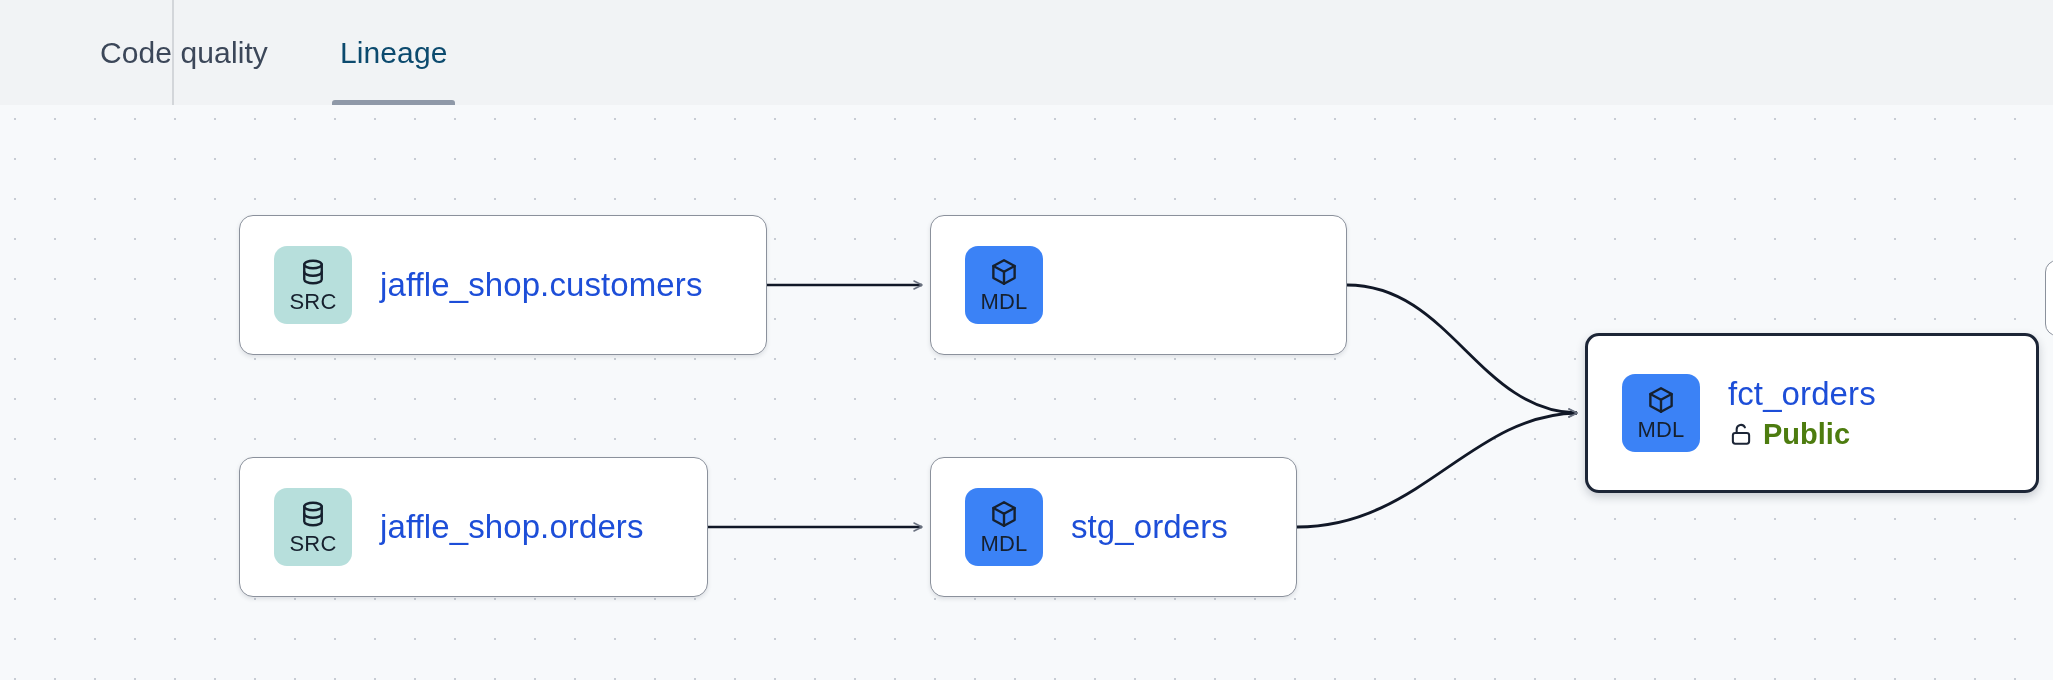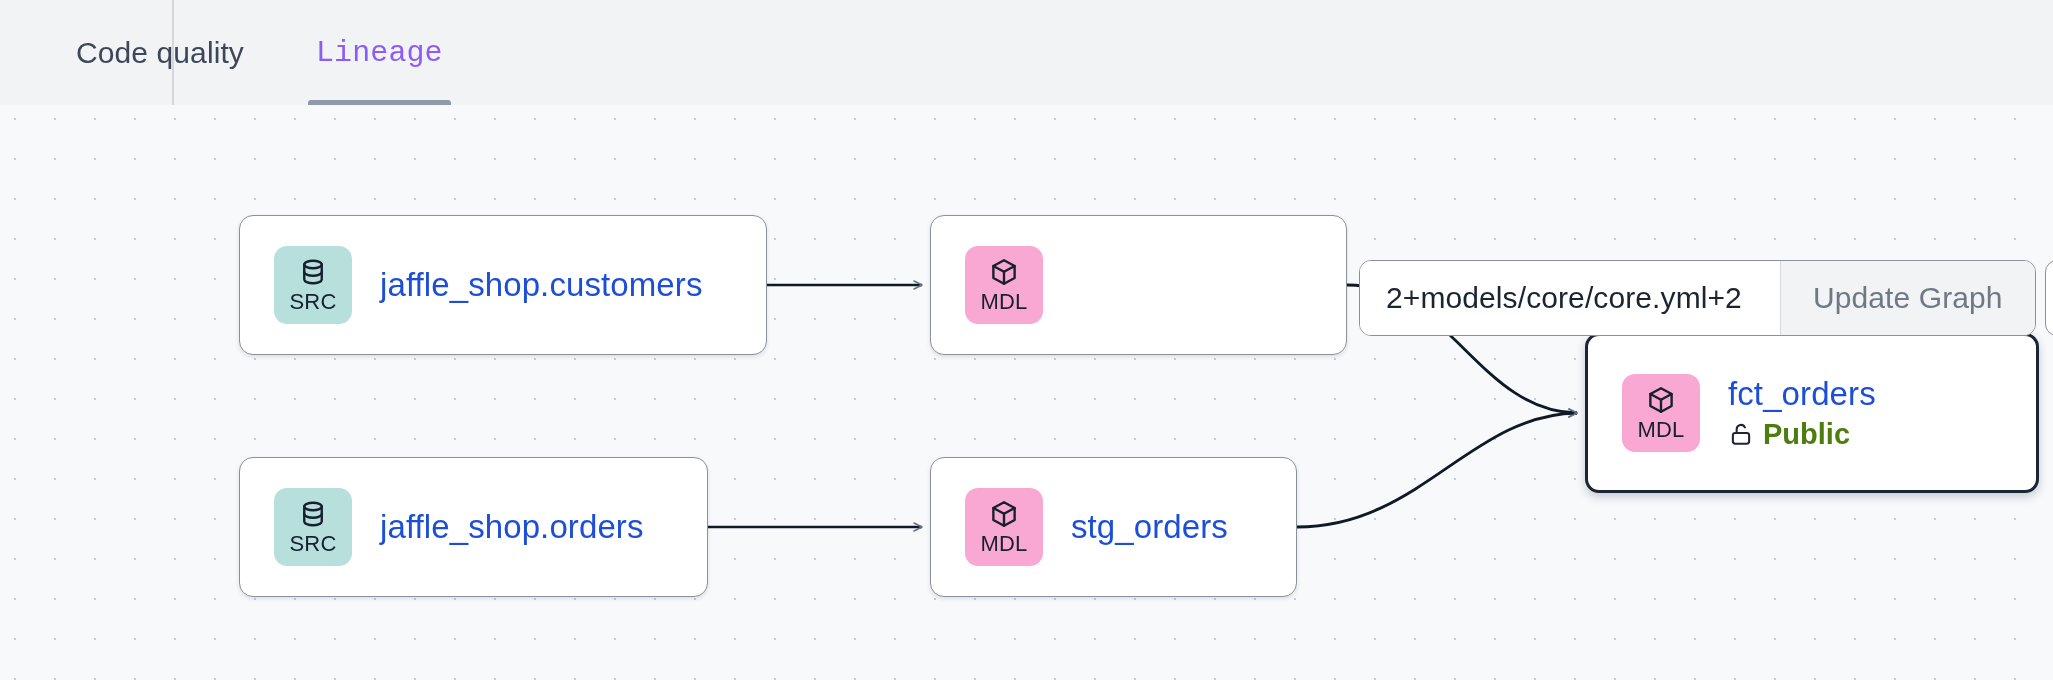--- a/index.html
+++ b/index.html
@@ -61,37 +61,37 @@
     top: 0;
     width: 1.6px;
     height: 105px;
     background: #d3d6da;
   }
 
   .tabs {
     display: flex;
     align-items: flex-end;
     height: 105px;
-    padding-left: 40px;
+    padding-left: 64px;
   }
 
   .tab {
     position: relative;
     height: 105px;
     display: flex;
     align-items: center;
     padding: 0 36px;
     font-size: 30px;
     color: #3c4759;
     cursor: pointer;
     white-space: nowrap;
     letter-spacing: 0.1px;
   }
 
-  .tab.active { color: #8b5cf6; font-family: Liberation Mono, monospace; }
+  .tab.active { color: #0c4a6e; }
 
   .tab.active::after {
     content: "";
     position: absolute;
     left: 28px;
     right: 28px;
     bottom: 0;
     height: 5px;
     background: #8f99a8;
     border-radius: 3px 3px 0 0;
@@ -142,21 +142,21 @@
     border-radius: 13px;
     display: flex;
     flex-direction: column;
     align-items: center;
     justify-content: center;
     margin-left: 34px;
     gap: 1px;
   }
 
   .badge-src { background: #b7dfdc; }
-  .badge-mdl { background: #f9a8d4; }
+  .badge-mdl { background: #3b82f6; }
 
   .node-badge svg { display: block; }
 
   .badge-text {
     font-size: 22px;
     font-weight: 400;
     color: #16202e;
     line-height: 1;
     margin-top: 3px;
     letter-spacing: 0.2px;
@@ -368,21 +368,17 @@
             <svg width="26" height="26" viewBox="0 0 24 24" fill="none" stroke="#1c2536" stroke-width="1.9" stroke-linecap="round" stroke-linejoin="round">
               <rect x="4.5" y="11" width="15" height="10" rx="2.2"></rect>
               <path d="M8 11 V7.5 a4 4 0 0 1 7.6 -1.6"></path>
             </svg>
           </span>
           <span>Public</span>
         </div>
       </div>
     </div>
 
-    <div class="graph-control">
-      <input class="graph-input" type="text" value="2+models/core/core.yml+2" style="">
-      <button class="graph-update-btn">Update Graph</button>
-    </div>
 
     <div class="graph-control-partial"></div>
 
   </div>
 </div>
 
 </body></html>

